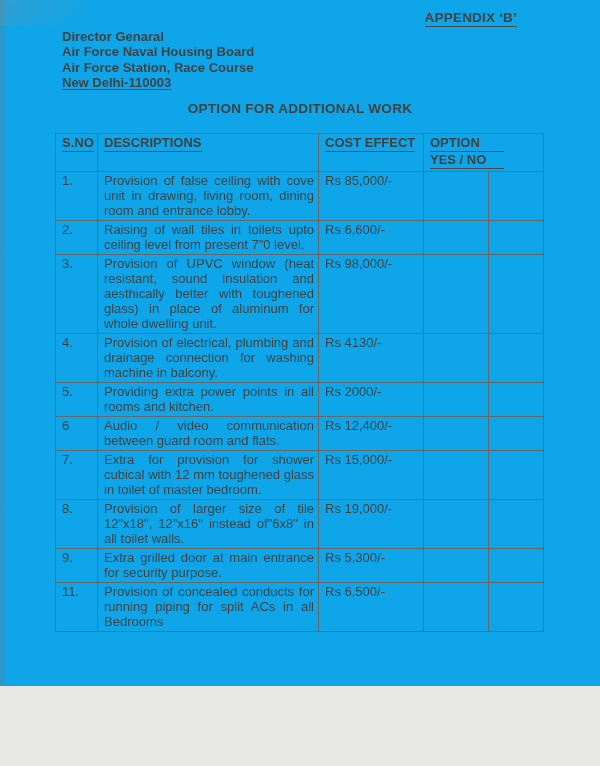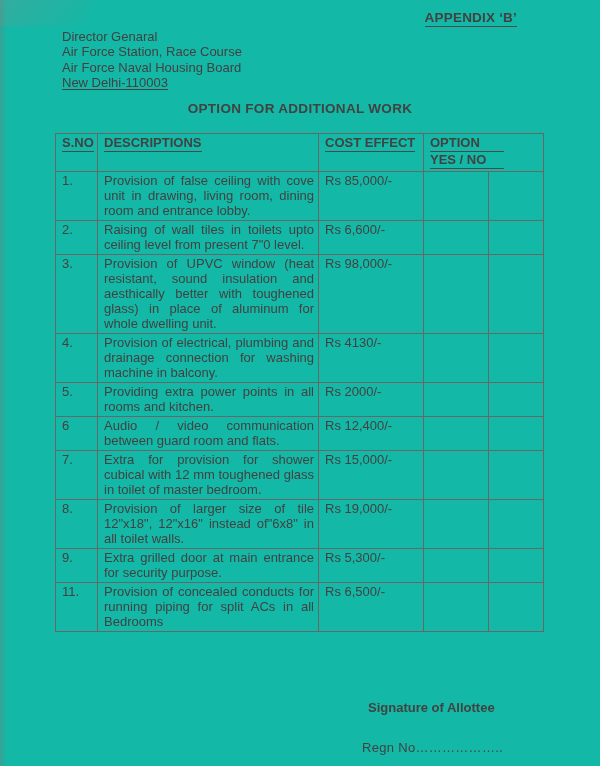--- a/index.html
+++ b/index.html
@@ -1,21 +1,21 @@
 <!DOCTYPE html>
 <html><head>
 <meta charset="utf-8">
 <style>
   html,body{margin:0;padding:0;}
   body{background:#e8e8e6;}
   .page{
     position:relative;
-    width:600px;height:766px;
+    width:600px;height:686px;
     margin:0 auto;
-    background:#14b8a6;
+    background:#0ea5e9;
     font-family:"Liberation Sans","DejaVu Sans",sans-serif;
     color:#424242;
     overflow:hidden;
   }
   
   .page::before{
     content:"";
     position:absolute;left:0;top:0;bottom:0;width:7px;
     background:linear-gradient(to right, rgba(120,120,118,0.35), rgba(120,120,118,0));
     pointer-events:none;
@@ -28,21 +28,21 @@
   }
   .appendix{
     position:absolute;top:10px;right:83px;
     font-weight:bold;font-size:13.5px;
     border-bottom:1.6px solid #4a4a4a;
     padding-bottom:1px;
     letter-spacing:.2px;
   }
   .address{
     position:absolute;top:29px;left:62px;
-    font-weight:normal;font-size:13px;line-height:15.3px;
+    font-weight:bold;font-size:13px;line-height:15.3px;
   }
   .address .line{display:block;}
   .address .line.underlined{
     text-decoration:underline;
     text-underline-offset:2px;
   }
   .doc-title{
     position:absolute;top:101px;left:0;width:100%;
     text-align:center;font-weight:bold;font-size:13.5px;
     letter-spacing:.3px;
@@ -99,22 +99,22 @@
 </style>
 </head>
 <body>
 
 <div class="page">
 
   <div class="appendix">APPENDIX ‘B’</div>
 
   <div class="address">
     <span class="line">Director Genaral</span>
+    <span class="line">Air Force Naval Housing Board</span>
     <span class="line">Air Force Station, Race Course</span>
-    <span class="line">Air Force Naval Housing Board</span>
     <span class="line underlined">New Delhi-110003</span>
   </div>
 
   <div class="doc-title">
     <span>OPTION FOR ADDITIONAL WORK</span>
   </div>
 
   <table class="main">
     <colgroup>
       <col class="c-sno">

